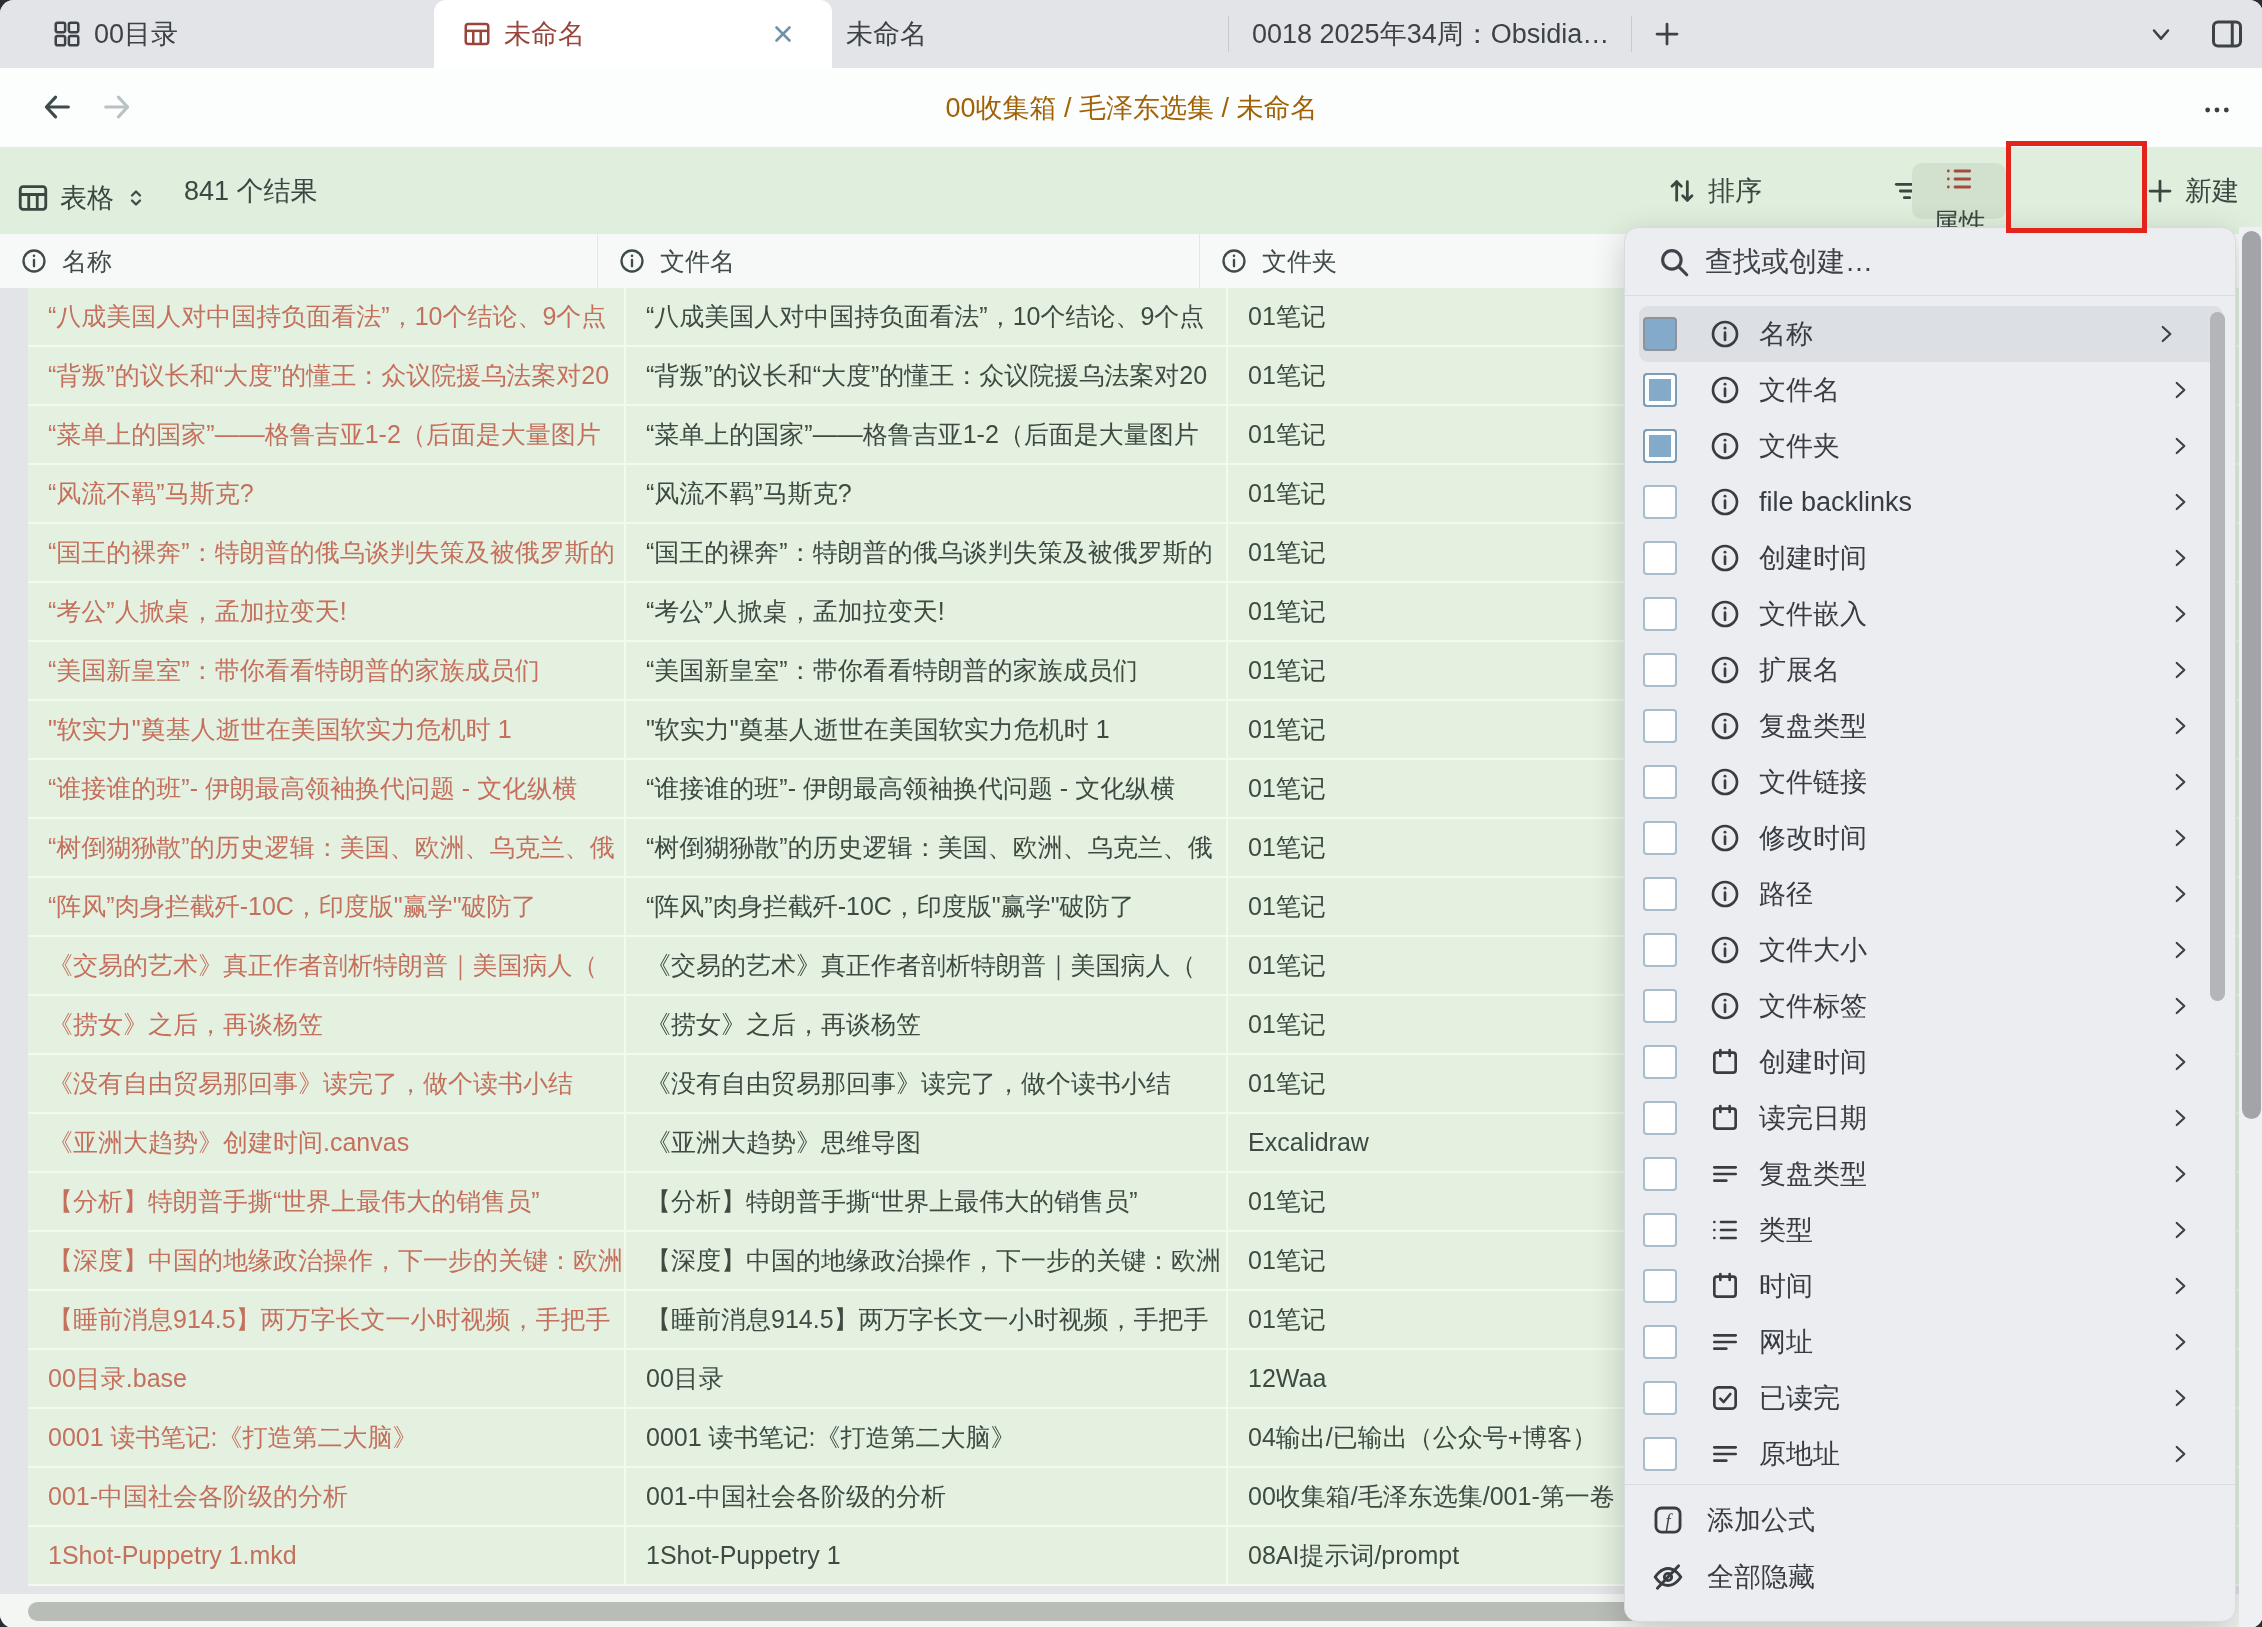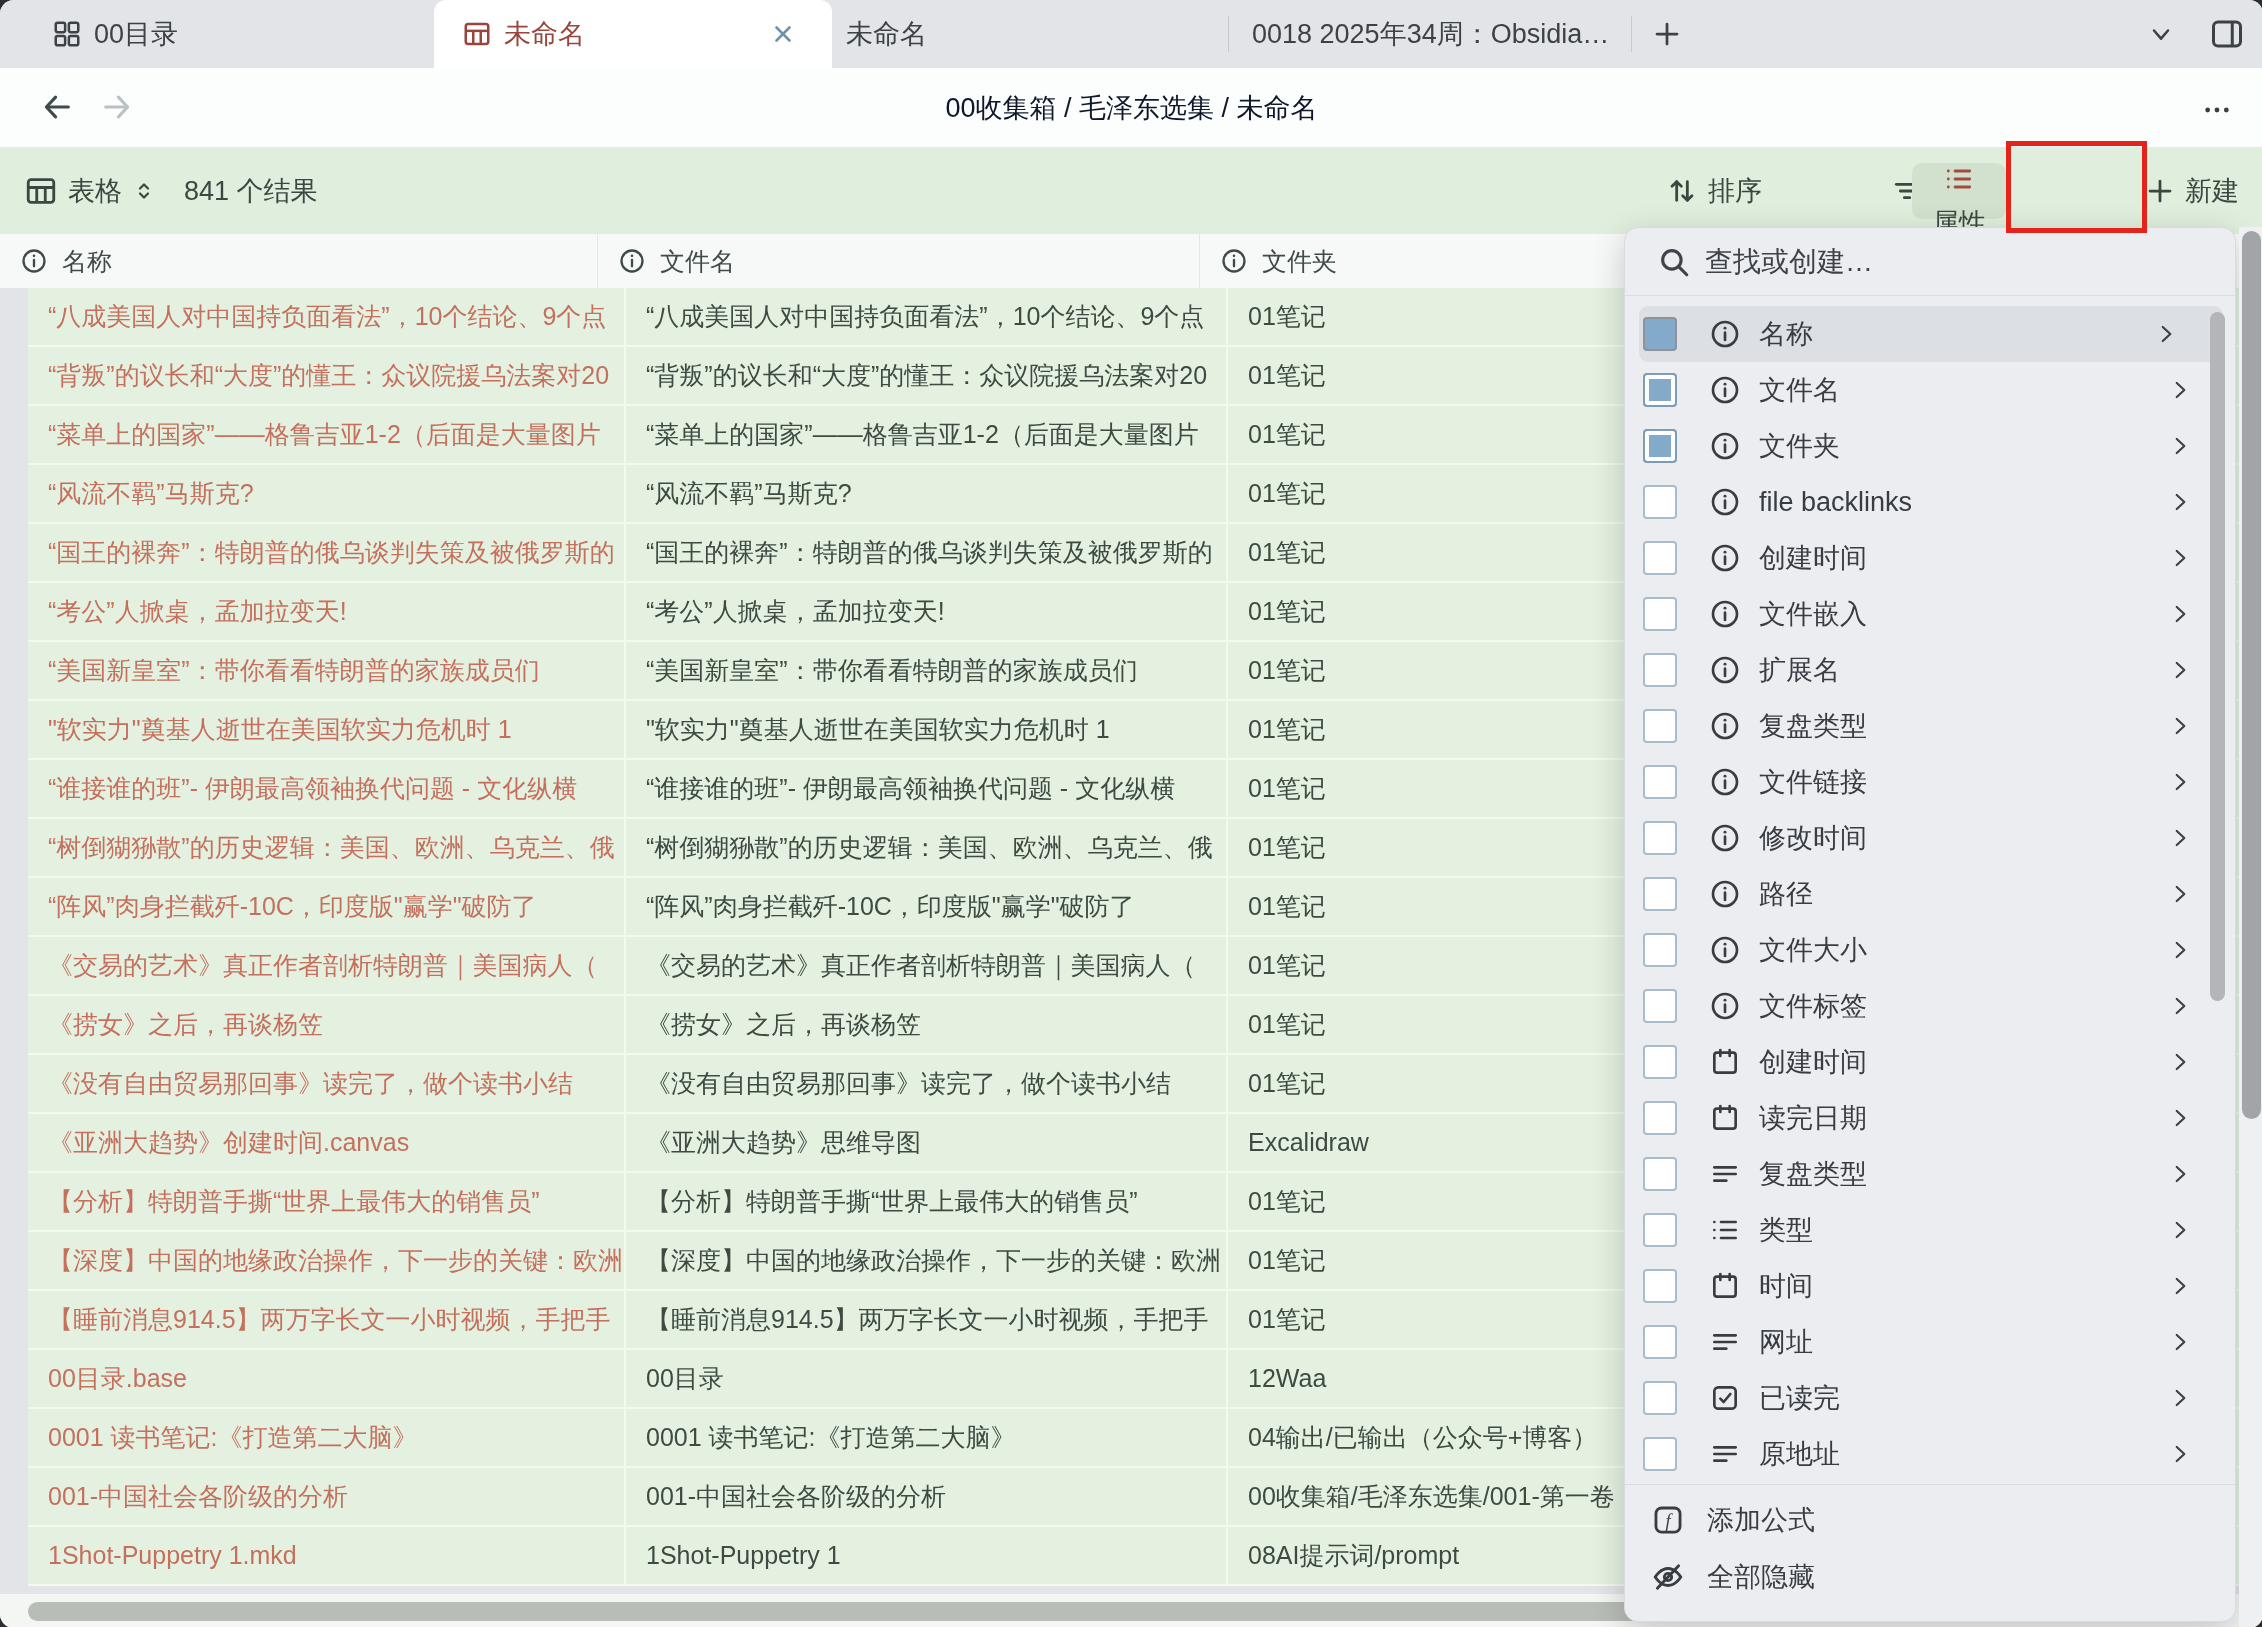--- a/index.html
+++ b/index.html
@@ -16,21 +16,21 @@
   .tab .tlabel{white-space:nowrap;}
   .tab.active{background:#ffffff;border-radius:12px 12px 0 0;color:#9a453c;padding:0 28px;}
   .vsep{position:absolute;top:16px;width:1px;height:36px;background:#c7cad0;}
   .close-x{position:absolute;color:#6e92aa;}
   .tab-right-icons{position:absolute;top:0;height:68px;display:flex;align-items:center;gap:34px;right:18px;color:#3c4247;}
 
   
   .viewhead{position:absolute;left:0;top:68px;width:2263px;height:80px;background:#fcfdfd;}
   .nav-arrow{position:absolute;top:22px;}
   .crumb{position:absolute;left:0;right:0;top:0;height:80px;display:flex;align-items:center;justify-content:center;
-         color:#0f172a;font-size:27px;}
+         color:#a16207;font-size:27px;}
   .more-dots{position:absolute;right:30px;top:26px;color:#383f41;}
 
   
   .toolbar{position:absolute;left:0;top:147px;width:2263px;height:87px;background:#dfeedd;color:#3b4740;}
   .tb-item{position:absolute;top:0;height:87px;display:flex;align-items:center;gap:10px;font-size:27px;white-space:nowrap;}
   .props-bg{background:#d2e1ce;border-radius:10px;padding:0 20px;height:56px;top:16px;}
   .props-accent{color:#a34b41;}
 
   
   .thead{position:absolute;left:0;top:234px;width:2263px;height:54px;background:#f7f9f8;display:flex;color:#404b45;}
@@ -159,21 +159,21 @@
     <span class="more-dots icn">
       <svg width="32" height="32" viewBox="0 0 24 24" fill="#383f41">
           <circle cx="5" cy="12" r="1.8"></circle>
           <circle cx="12" cy="12" r="1.8"></circle>
           <circle cx="19" cy="12" r="1.8"></circle>
         </svg>
     </span>
   </div>
 
   <div class="toolbar">
-    <div class="tb-item" style="left:24px;">
+    <div class="tb-item" style="left:16px;margin-top:7px;">
       <span class="icn">
         <svg width="34" height="34" viewBox="0 0 24 24" fill="none" stroke="#3b4740" stroke-width="2">
             <rect x="3" y="4" width="18" height="16" rx="2"></rect>
             <line x1="3" y1="9.5" x2="21" y2="9.5"></line>
             <line x1="9" y1="9.5" x2="9" y2="20"></line>
             <line x1="15" y1="9.5" x2="15" y2="20"></line>
           </svg>
       </span>
       <span>表格</span>
       <span class="icn">

